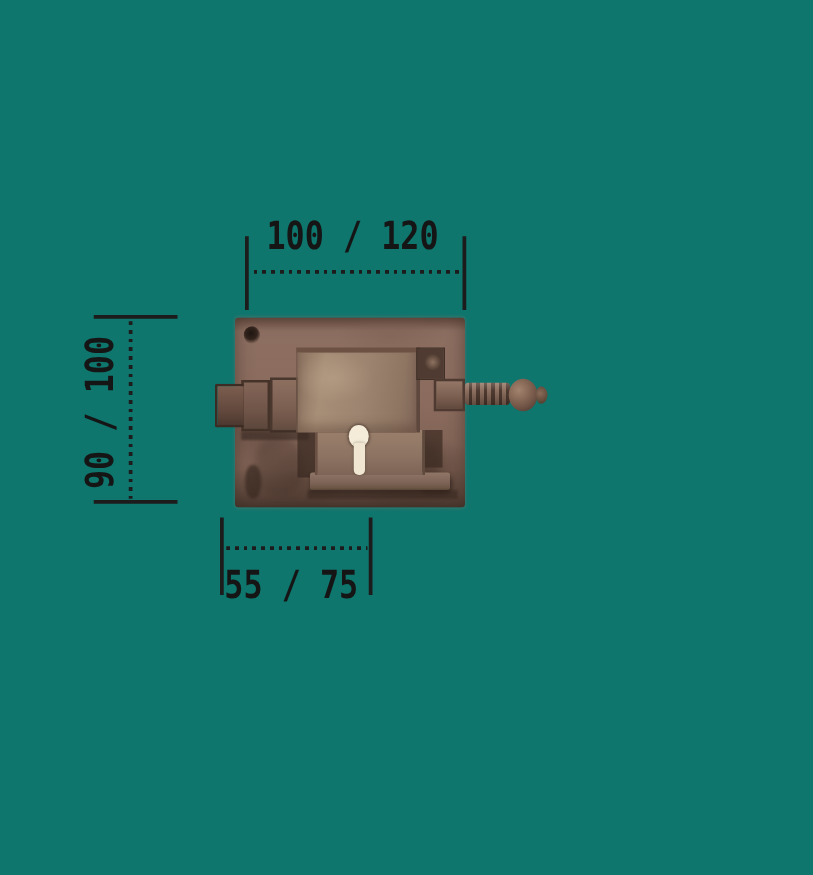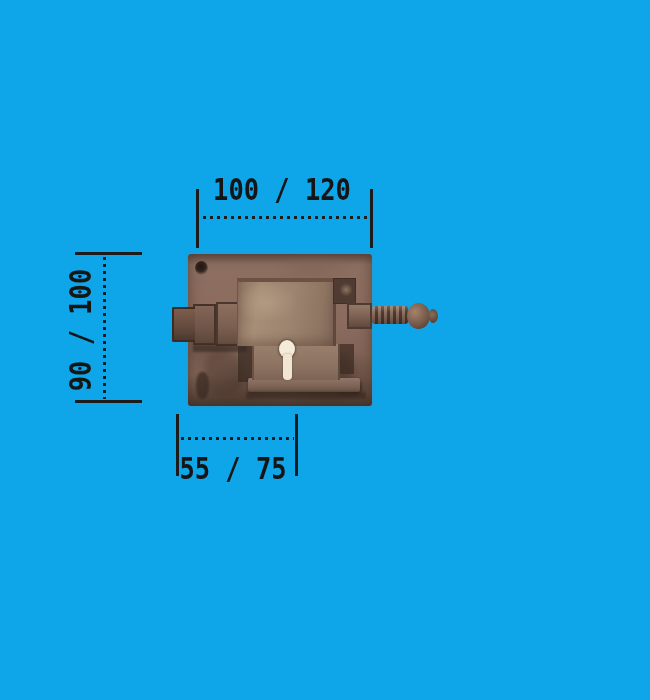--- a/index.html
+++ b/index.html
@@ -1,21 +1,21 @@
 <!DOCTYPE html>
 <html><head>
 <meta charset="utf-8">
 <style>
   :root{
     --ink:#1c1c1c;
   }
   *{margin:0;padding:0;box-sizing:border-box;}
   html,body{width:650px;height:700px;background:#ffffff;overflow:hidden;}
   .stage{
-    position:relative;width:650px;height:700px;background:#0ea5e9;
+    position:relative;width:650px;height:700px;background:#0f766e;
     font-family:"DejaVu Sans Mono","Liberation Mono",monospace;
   }
   .abs{position:absolute;}
 
   
   .dim-label{
     color:#151515;font-weight:bold;font-size:31px;line-height:32px;
     text-align:center;white-space:nowrap;
     transform:scaleX(0.82);transform-origin:center;
   }

